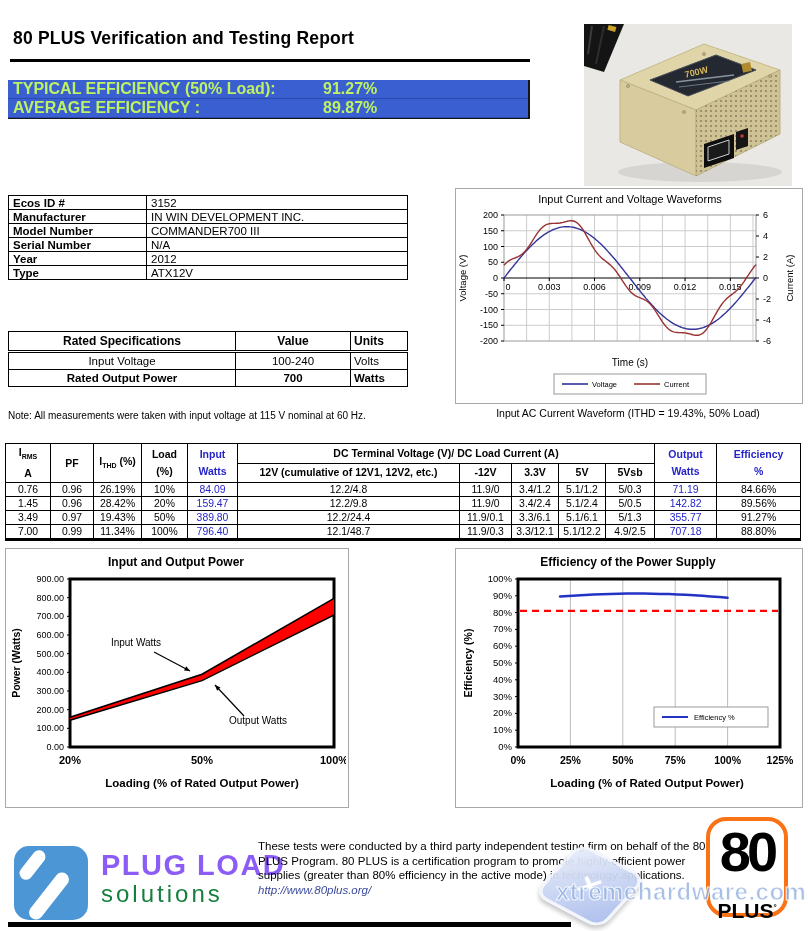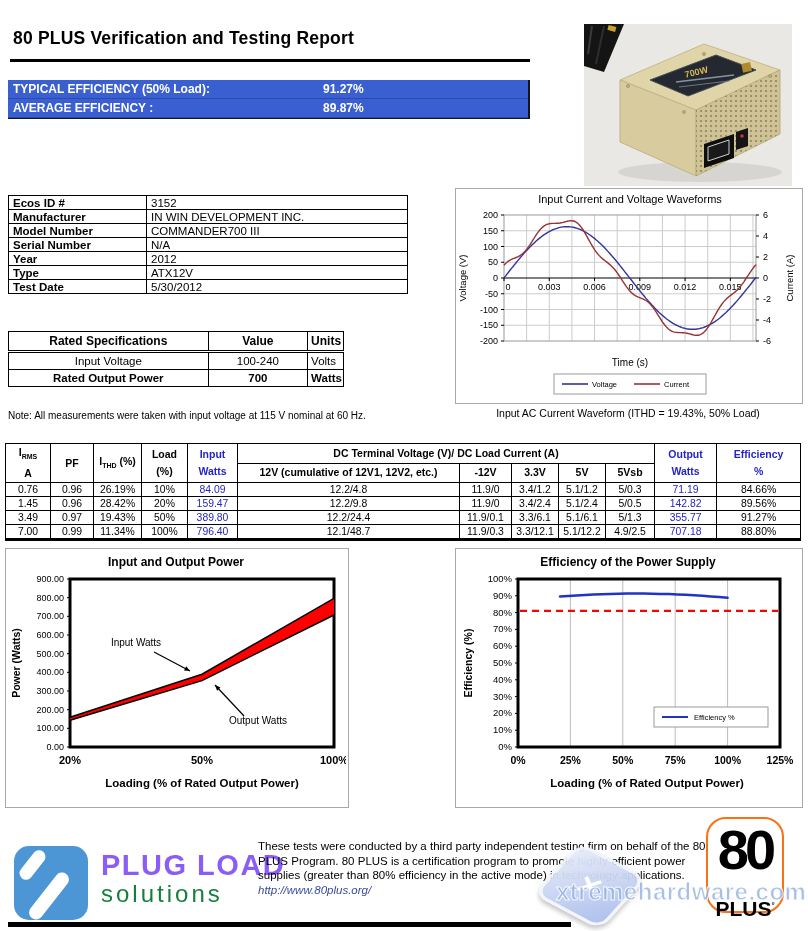--- a/index.html
+++ b/index.html
@@ -5,33 +5,33 @@
   html,body{margin:0;padding:0;background:#fff}
   .page{position:relative;width:808px;height:931px;background:#fff;overflow:hidden;
         font-family:"Liberation Sans",sans-serif;color:#000}
   .abs{position:absolute}
   svg text{font-family:"Liberation Sans",sans-serif}
 
   .title{left:13px;top:28px;font-size:17.5px;font-weight:bold;letter-spacing:.2px}
   .rule{left:10px;top:59px;width:520px;height:3px;background:#000}
 
   .summary{left:8px;top:80px;width:520px;border-right:2px solid #151515;border-bottom:1px solid #151515}
-  .srow{display:flex;height:18px;line-height:18px;background:#3A5FD0;color:#ffffff;
-        font-weight:bold;font-size:12px;border-bottom:1px solid #2B49AE}
+  .srow{display:flex;height:18px;line-height:18px;background:#3A5FD0;color:#bef264;
+        font-weight:bold;font-size:16px;border-bottom:1px solid #2B49AE}
   .srow.dark{background:#0D0D94;border-bottom:none}
   .srow .lbl{width:310px;padding-left:5px;white-space:nowrap}
   .srow .val{white-space:nowrap}
 
   table{border-collapse:collapse}
   .info{left:8px;top:195px;width:400px;font-size:11.5px}
   .info th,.info td{border:1px solid #000;height:13px;padding:0 3px 0 4px;text-align:left}
   .info th{font-weight:bold;width:130px}
   .info td{font-weight:normal}
 
-  .specs{left:8px;top:331px;width:336px;font-size:11.5px;text-align:center}
+  .specs{left:8px;top:331px;width:400px;font-size:11.5px;text-align:center}
   .specs th{border:1px solid #000;border-bottom:3px double #000;height:16px;font-size:12px}
   .specs td{border:1px solid #000;height:14px}
   .specs .c1{width:224px}.specs .c2{width:112px}
   .specs .units{text-align:left;padding-left:3px}
   .specs tr.last td{font-weight:bold}
   .note{left:8px;top:410px;font-size:10px}
 
   .loadt{left:5px;top:443px;width:795px;font-size:10.5px;text-align:center;
          table-layout:fixed;border-bottom:3px solid #000}
   .loadt th,.loadt td{border:1px solid #000;padding:0;overflow:hidden;white-space:nowrap}
@@ -50,21 +50,21 @@
   .plug-square{left:14px;top:846px;width:74px;height:74px;background:#4D96D6;border-radius:15px;overflow:hidden}
   .stripe{position:absolute;background:#fff;border-radius:8px;transform:rotate(38deg)}
   .s1{left:12px;top:2px;width:13px;height:34px}
   .s2{left:28px;top:22px;width:14px;height:56px}
   .plug-t1{left:101px;top:849px;font-size:29px;font-weight:bold;color:#8b5cf6;letter-spacing:1.5px}
   .plug-t2{left:101px;top:880px;font-size:24px;color:#15803d;letter-spacing:3px}
 
   .ftext{left:258px;top:839px;width:450px;font-size:11.5px;line-height:14.6px}
   .flink{font-style:italic;color:#3A4A9C;cursor:pointer}
 
-  .badge{left:706px;top:817px;width:74px;height:92px;border:2px solid #f97316;border-radius:20px;
+  .badge{left:706px;top:817px;width:74px;height:92px;border:4px solid #f97316;border-radius:20px;
          background:#fff;text-align:center;z-index:3}
   .b80{font-size:56px;font-weight:bold;line-height:54px;letter-spacing:-4px;margin-top:4px}
   .bplus{font-size:21px;font-weight:bold;line-height:20px;margin-top:19px;letter-spacing:0}
   .bplus sup{font-size:8px}
 
   .wm-icon{left:552px;top:852px;width:70px;height:62px;border-radius:14px;
            transform:rotate(28deg) skewX(-14deg);
            background:linear-gradient(135deg,#E8EDF9,#A9BCEC);
            border:3px solid #F2F5FC;box-shadow:2px 3px 5px rgba(0,0,0,.25);z-index:4;
            display:flex;align-items:center;justify-content:center;opacity:.95}
@@ -110,24 +110,20 @@
           <th>Serial Number</th>
           <td>N/A</td>
         </tr>
         <tr>
           <th>Year</th>
           <td>2012</td>
         </tr>
         <tr>
           <th>Type</th>
           <td>ATX12V</td>
-        </tr>
-        <tr>
-          <th>Test Date</th>
-          <td>5/30/2012</td>
         </tr>
       </tbody>
   </table>
 
   <svg class="abs psubox" width="208" height="162" viewBox="0 0 208 162">
     <defs>
       <pattern id="mesh" width="5" height="5" patternUnits="userSpaceOnUse">
         <circle cx="2" cy="2" r="1.1" fill="#8F8362"></circle>
       </pattern>
     </defs>

